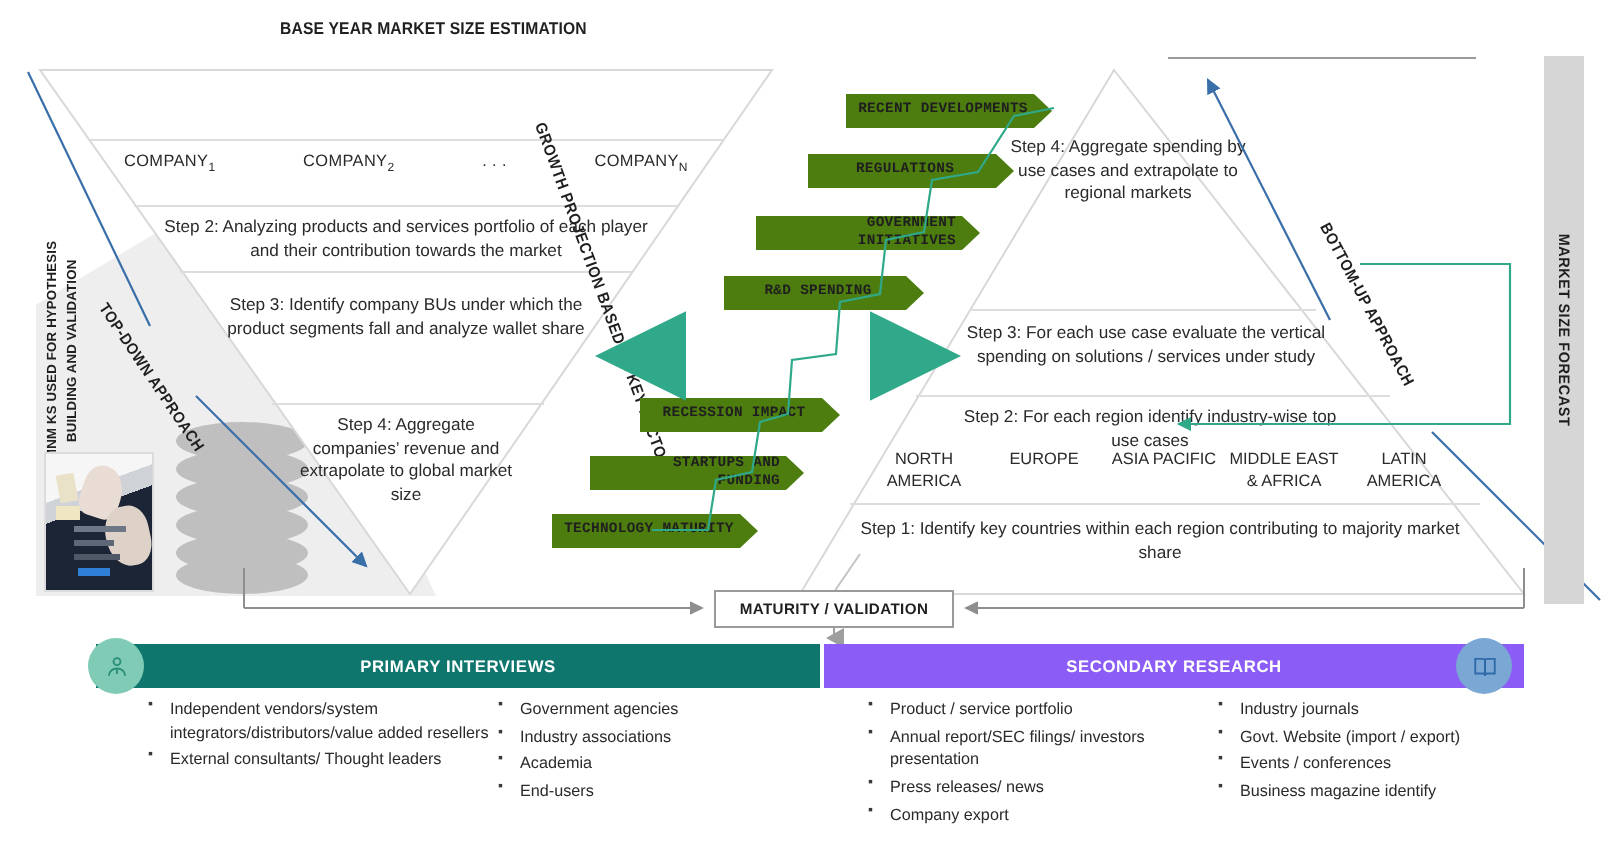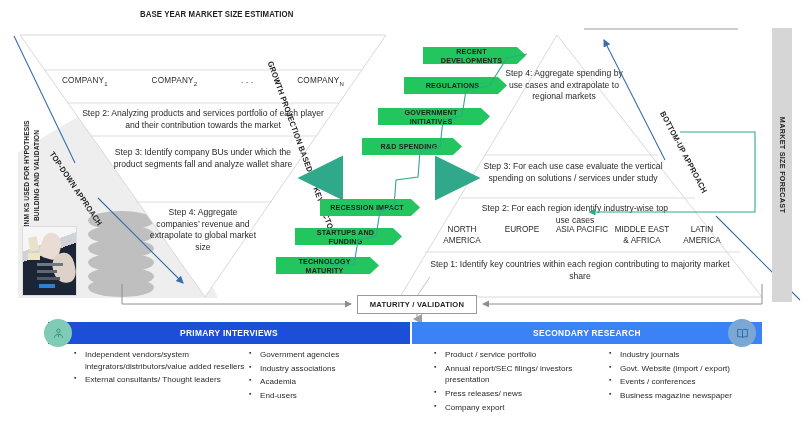--- a/index.html
+++ b/index.html
@@ -112,46 +112,47 @@
   .photo i.b4 { left:16px; top:57px; width:16px; height:4px; background:#2f7fd6; }
 
   .coins { position:absolute; left:88px; top:211px; width:66px; height:86px; }
   .coins i {
     position:absolute; left:0; width:66px; height:19px;
     background:#bfbfbf; border-radius:50%/50%;
   }
 
   
   .factor {
-    position:absolute; background:#22c55e; color:#1f1f1f;
+    position:absolute; background:#4d7c0f; color:#1f1f1f;
     font-size:7.2px; font-weight:bold; letter-spacing:.15px;
-    display:flex; align-items:center; justify-content:center; text-align:center;
+    display:flex; align-items:center; justify-content:center; text-align:right;
     line-height:1.25; padding:0 12px 0 6px;
     clip-path: polygon(0 0, calc(100% - 9px) 0, 100% 50%, calc(100% - 9px) 100%, 0 100%);
+    font-family: Liberation Mono, monospace;
   }
 
   
   .connectors { position:absolute; inset:0; overflow:visible; pointer-events:none; }
 
   
   .refbox {
     position:absolute; left:357px; top:295px; width:120px; height:19px;
     border:1px solid #9a9a9a; background:#ffffff;
     display:flex; align-items:center; justify-content:center;
     font-size:7.6px; font-weight:bold; letter-spacing:.2px; color:#1f1f1f;
   }
 
   
   .band { position:absolute; top:322px; height:22px; display:flex; align-items:center; }
   .band .cap {
     flex:1; text-align:center; color:#ffffff;
     font-size:8.4px; font-weight:bold; letter-spacing:.3px;
   }
-  .band.primary { left:48px; width:362px; background:#1d4ed8; }
-  .band.secondary { left:412px; width:350px; background:#3b82f6; }
+  .band.primary { left:48px; width:362px; background:#0f766e; }
+  .band.secondary { left:412px; width:350px; background:#8b5cf6; }
 
   .badge {
     position:absolute; top:-3px; width:28px; height:28px; border-radius:50%;
     display:flex; align-items:center; justify-content:center;
   }
   .badge.p { left:-4px; background:#7fcbb5; }
   .badge.s { right:6px;  background:#7aa7d4; }
 
   .bullets {
     position:absolute; top:349px; display:flex; font-size:8.1px;
@@ -349,18 +350,18 @@
         <li>Annual report/SEC filings/ investors presentation</li>
         <li>Press releases/ news</li>
         <li>Company export</li>
       </ul>
     </div>
     <div class="col" style="width:165px;">
       <ul>
         <li>Industry journals</li>
         <li>Govt. Website (import / export)</li>
         <li>Events / conferences</li>
-        <li>Business magazine  newspaper</li>
+        <li>Business magazine  identify</li>
       </ul>
     </div>
   </div>
 
 </div>
 
 </body></html>

